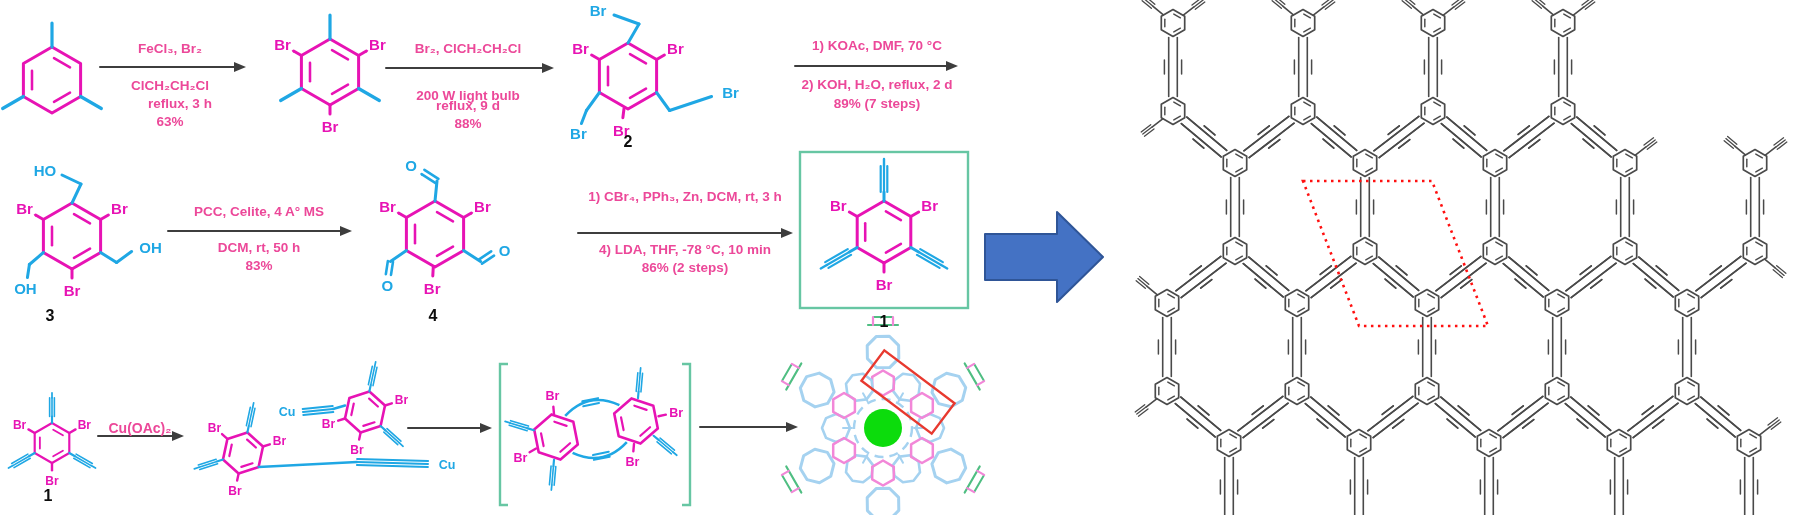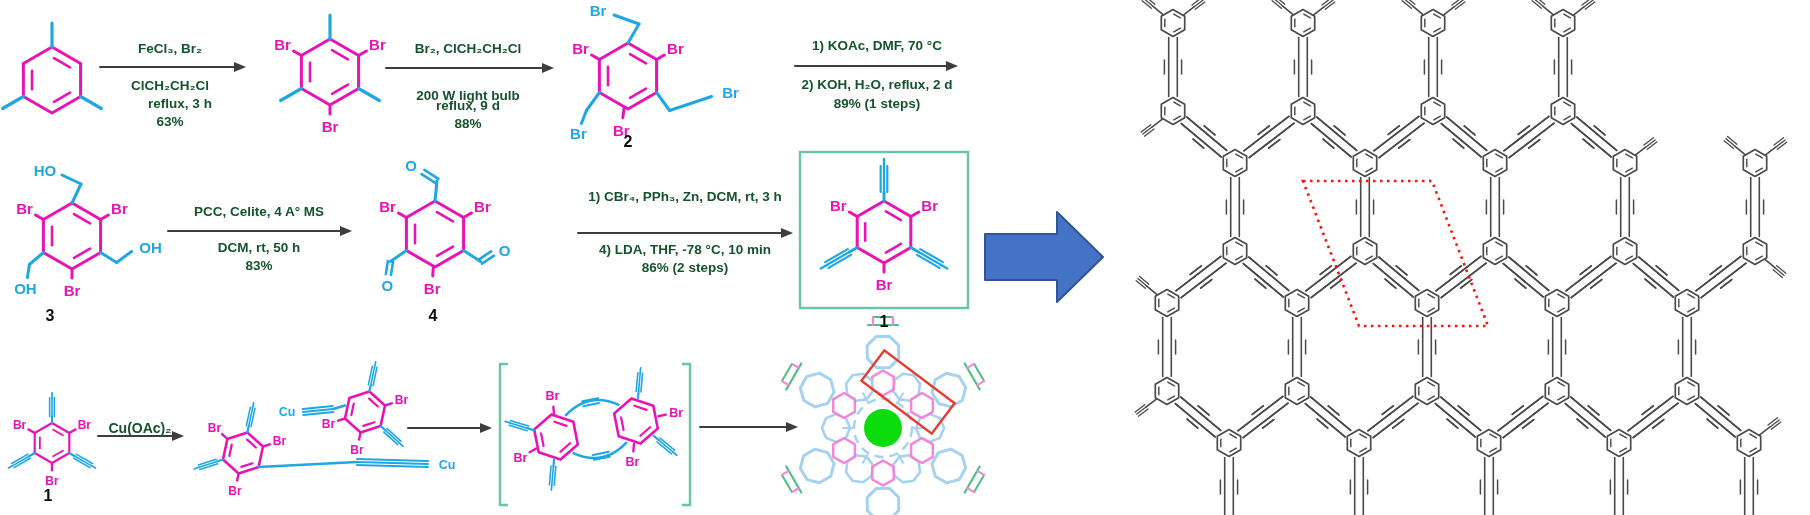--- a/index.html
+++ b/index.html
@@ -1,20 +1,20 @@
 <!DOCTYPE html>
 <html><head>
 <meta charset="utf-8">
 <style>
   html,body{margin:0;padding:0}
   #fig{position:relative;width:1810px;height:515px;background:#ffffff;
        font-family:"Liberation Sans","DejaVu Sans",sans-serif;overflow:hidden}
   #art{position:absolute;left:0;top:0}
   .t{position:absolute;transform:translateX(-50%);white-space:nowrap;
-     font-weight:bold;font-size:13.5px;color:#14532d;text-align:center;line-height:1.3}
+     font-weight:bold;font-size:13.5px;color:#ec4899;text-align:center;line-height:1.3}
   .sm{font-size:14px}
   .num{font-size:16px;color:#0d0d0d}
 </style>
 </head>
 <body>
 
 <div id="fig">
   <svg id="art" width="1810" height="515" viewBox="0 0 1810 515">
       <g>
         <line x1="100" y1="67" x2="237" y2="67" stroke="#3d3d3d" stroke-width="2" stroke-linecap="round"></line>
@@ -835,21 +835,21 @@
   <div class="t" style="left:180px;top:95px">reflux, 3 h</div>
   <div class="t" style="left:170px;top:113px">63%</div>
 
   <div class="t" style="left:468px;top:40px">Br₂, ClCH₂CH₂Cl</div>
   <div class="t" style="left:468px;top:87px">200 W light bulb</div>
   <div class="t" style="left:468px;top:97px">reflux, 9 d</div>
   <div class="t" style="left:468px;top:115px">88%</div>
 
   <div class="t" style="left:877px;top:37px">1) KOAc, DMF, 70 °C</div>
   <div class="t" style="left:877px;top:76px">2) KOH, H₂O, reflux, 2 d</div>
-  <div class="t" style="left:877px;top:95px">89% (1 steps)</div>
+  <div class="t" style="left:877px;top:95px">89% (7 steps)</div>
 
   <div class="t" style="left:259px;top:203px">PCC, Celite, 4 A° MS</div>
   <div class="t" style="left:259px;top:239px">DCM, rt, 50 h</div>
   <div class="t" style="left:259px;top:257px">83%</div>
 
   <div class="t" style="left:685px;top:188px">1) CBr₄, PPh₃, Zn, DCM, rt, 3 h</div>
   <div class="t" style="left:685px;top:241px">4) LDA, THF, -78 °C, 10 min</div>
   <div class="t" style="left:685px;top:259px">86% (2 steps)</div>
 
   <div class="t sm" style="left:140px;top:419px">Cu(OAc)₂</div>

